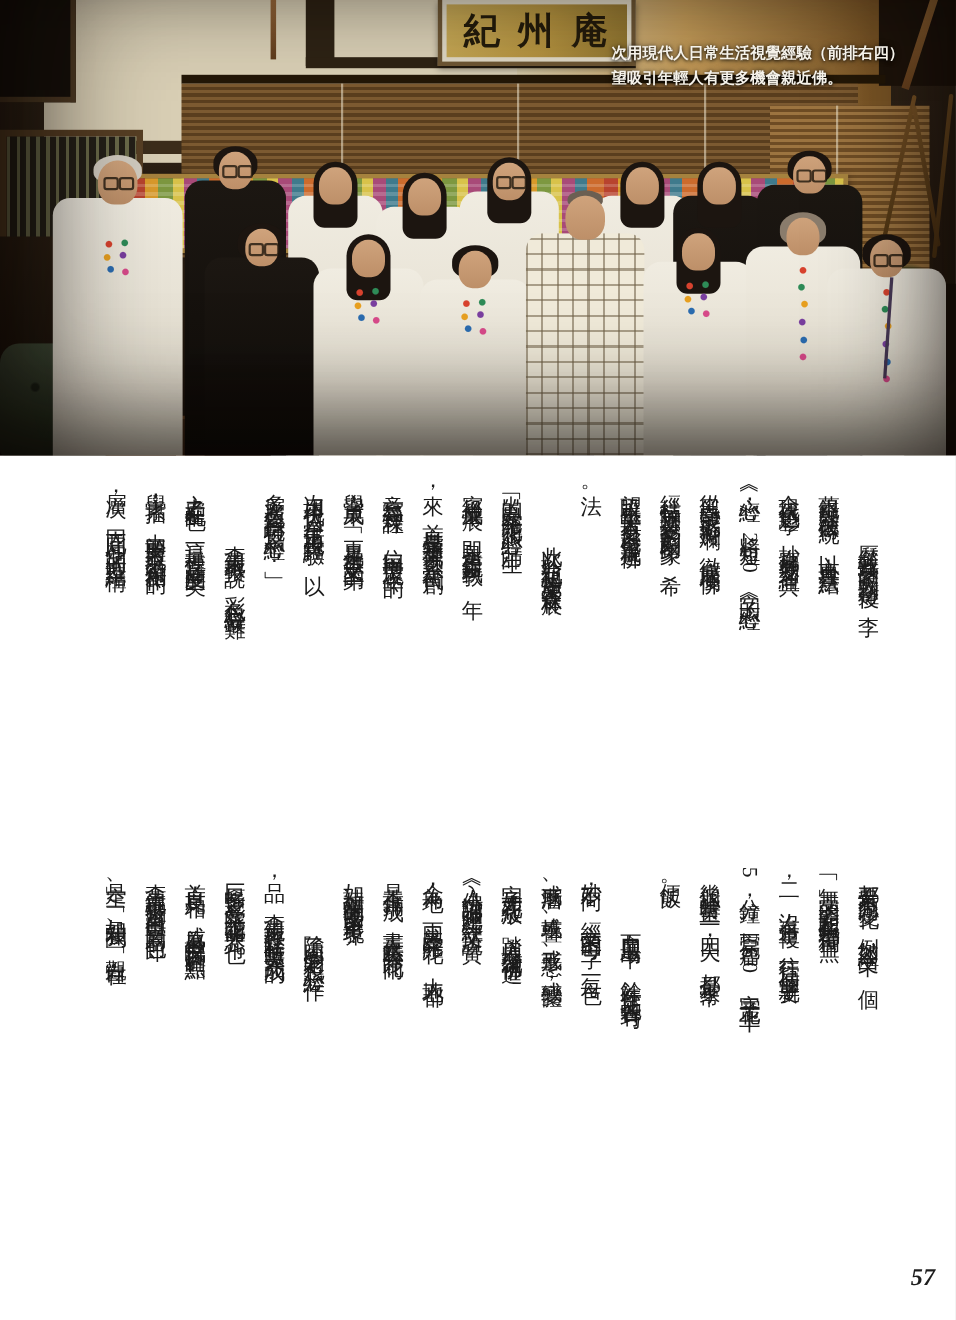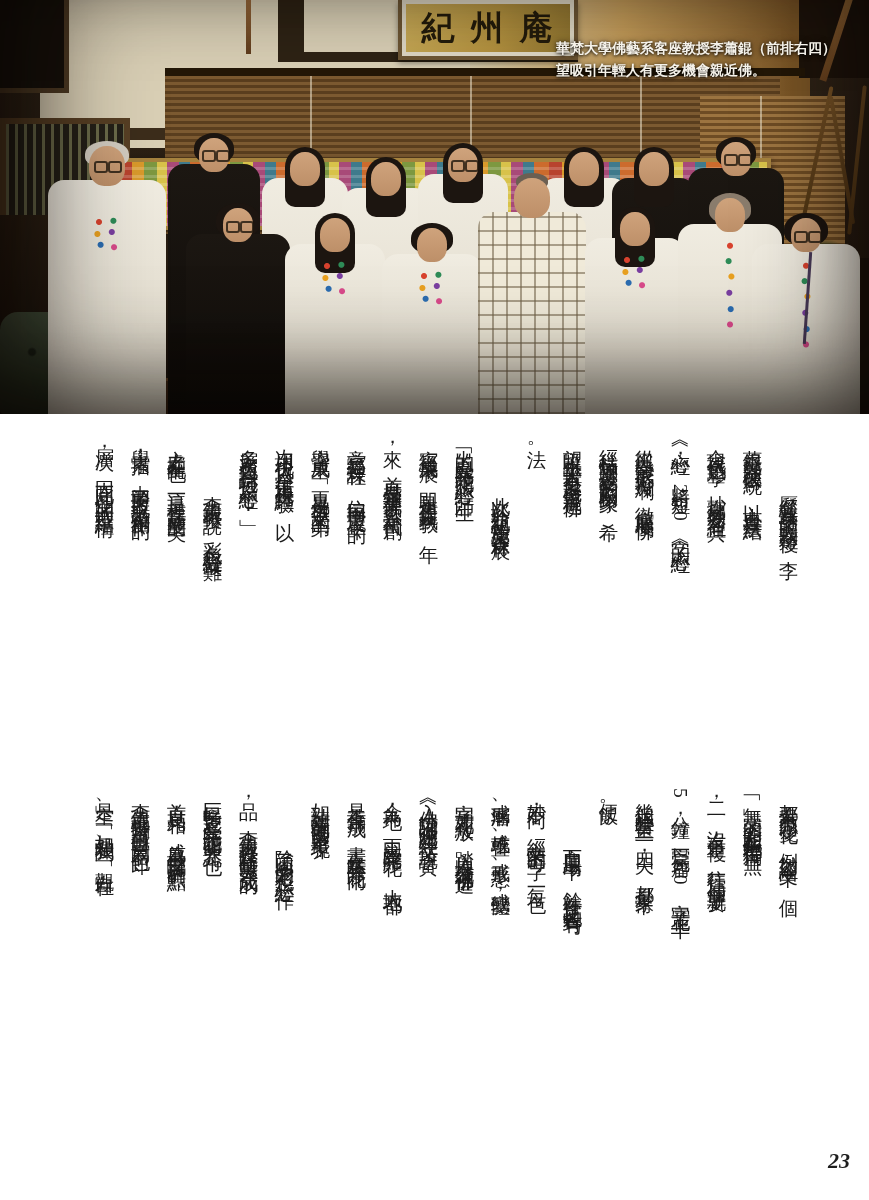--- a/index.html
+++ b/index.html
@@ -241,21 +241,21 @@
     <div class="branches">
       <div class="branch" style="left:20px;top:0;height:140px;transform:rotate(12deg);"></div>
       <div class="branch" style="left:45px;top:10px;height:130px;transform:rotate(-10deg);"></div>
       <div class="branch" style="left:60px;top:0;height:150px;transform:rotate(6deg);"></div>
     </div>
     <div class="flowers"></div>
     <div class="cabinet"></div>
     <div class="vignette"></div>
 
     <div class="caption">
-      <div>華梵大學佛藝系客座教授李蕭錕（前排右四）</div>
+      <div>次用現代人日常生活視覺經驗（前排右四）</div>
       <div>望吸引年輕人有更多機會親近佛。</div>
     </div>
   </div>
 
   <div class="band band-upper">
       <div class="vcol" style="letter-spacing: 3.8px;">　　歷經數次身體的大劫難後，李</div>
       <div class="vcol" style="letter-spacing: 3.8px;">蕭錕發願突破傳統，以古典書法結</div>
       <div class="vcol" style="letter-spacing: 3.8px;">合現代色彩學，抄寫佛教知名經典</div>
       <div class="vcol" style="letter-spacing: 3.8px;">《心經》，將短短260字的《心經》</div>
       <div class="vcol" style="letter-spacing: 3.8px;">從黑白變成七彩斑斕，徹底顛覆佛</div>
@@ -291,14 +291,14 @@
       <div class="vcol" style="letter-spacing: 3.8px;">是黃金鋪成，晝夜六時天降花雨、</div>
       <div class="vcol" style="letter-spacing: 3.8px;">如詩如畫的佛國多彩境界！</div>
       <div class="vcol" style="letter-spacing: 3.8px;">　　除了同學的彩色《心經》作</div>
       <div class="vcol" style="letter-spacing: 3.8px;">品，李蕭錕教授耗時無數天完成的</div>
       <div class="vcol" style="letter-spacing: 3.8px;">巨幅多彩〈曼陀羅花雨大悲咒〉也</div>
       <div class="vcol" style="letter-spacing: 3.8px;">首度亮相，成為最受矚目的焦點。</div>
       <div class="vcol" style="letter-spacing: 3.8px;">李蕭錕還特別將自己書寫的「色即</div>
       <div class="vcol" style="letter-spacing: 2.5px;">是空」、「如是我聞」、「觀自在」</div>
     </div>
 
-  <div class="page-num">23</div>
+  <div class="page-num">57</div>
 </div>
 
 </body></html>

